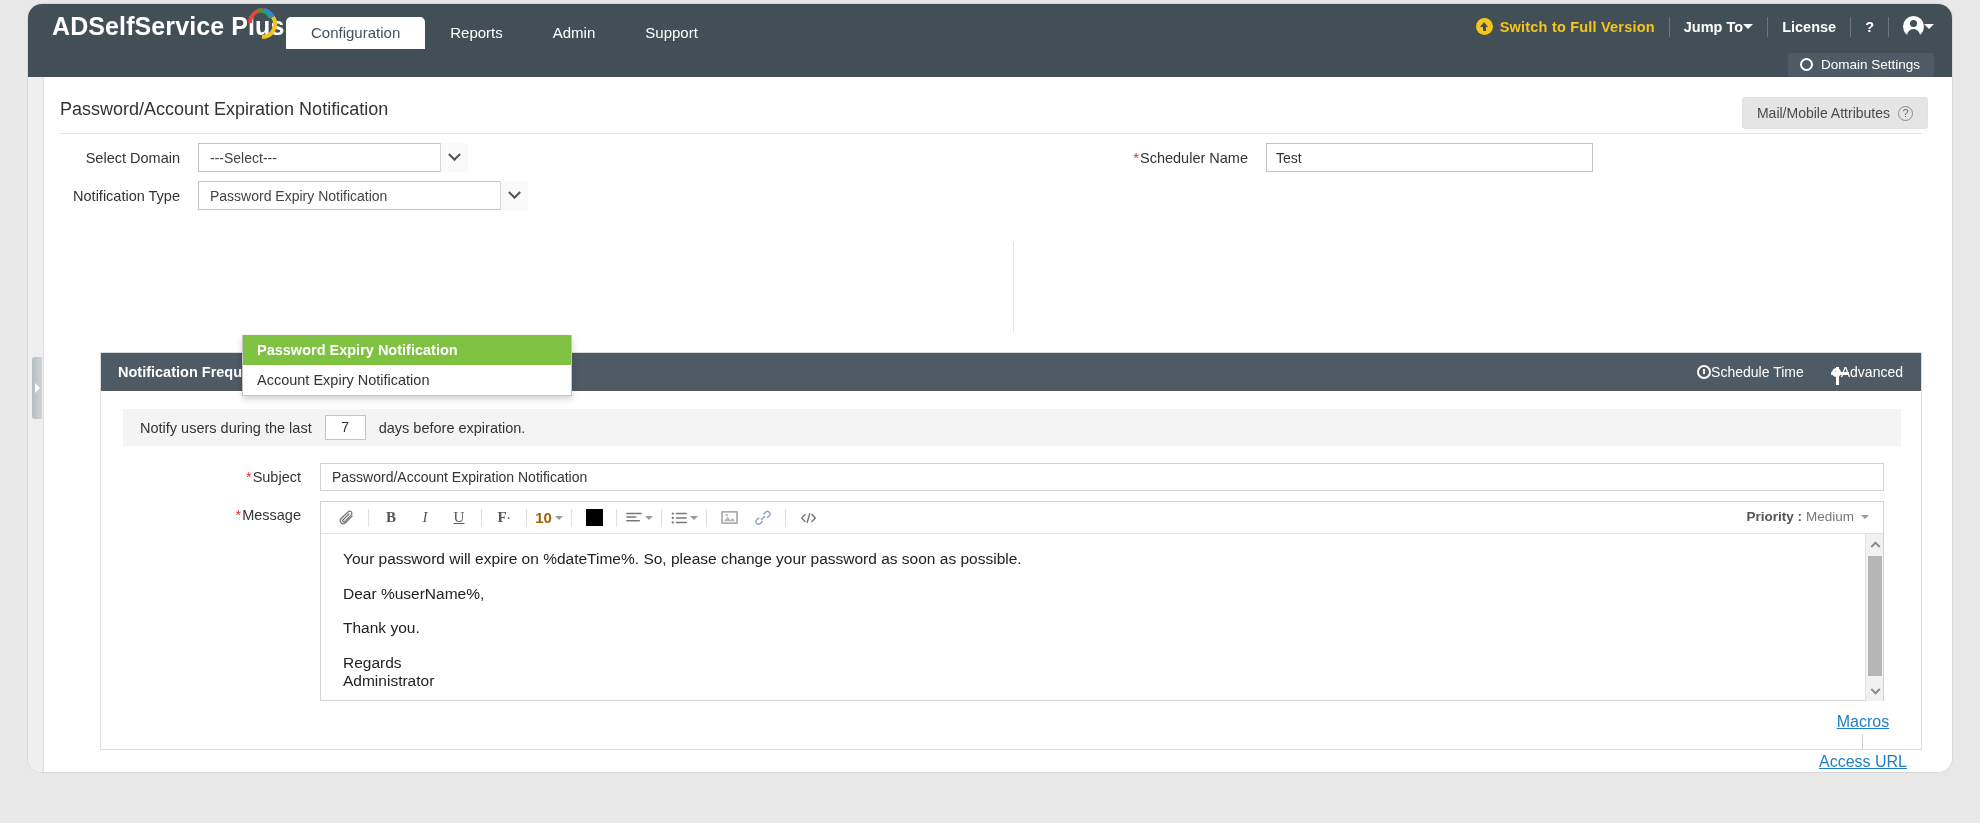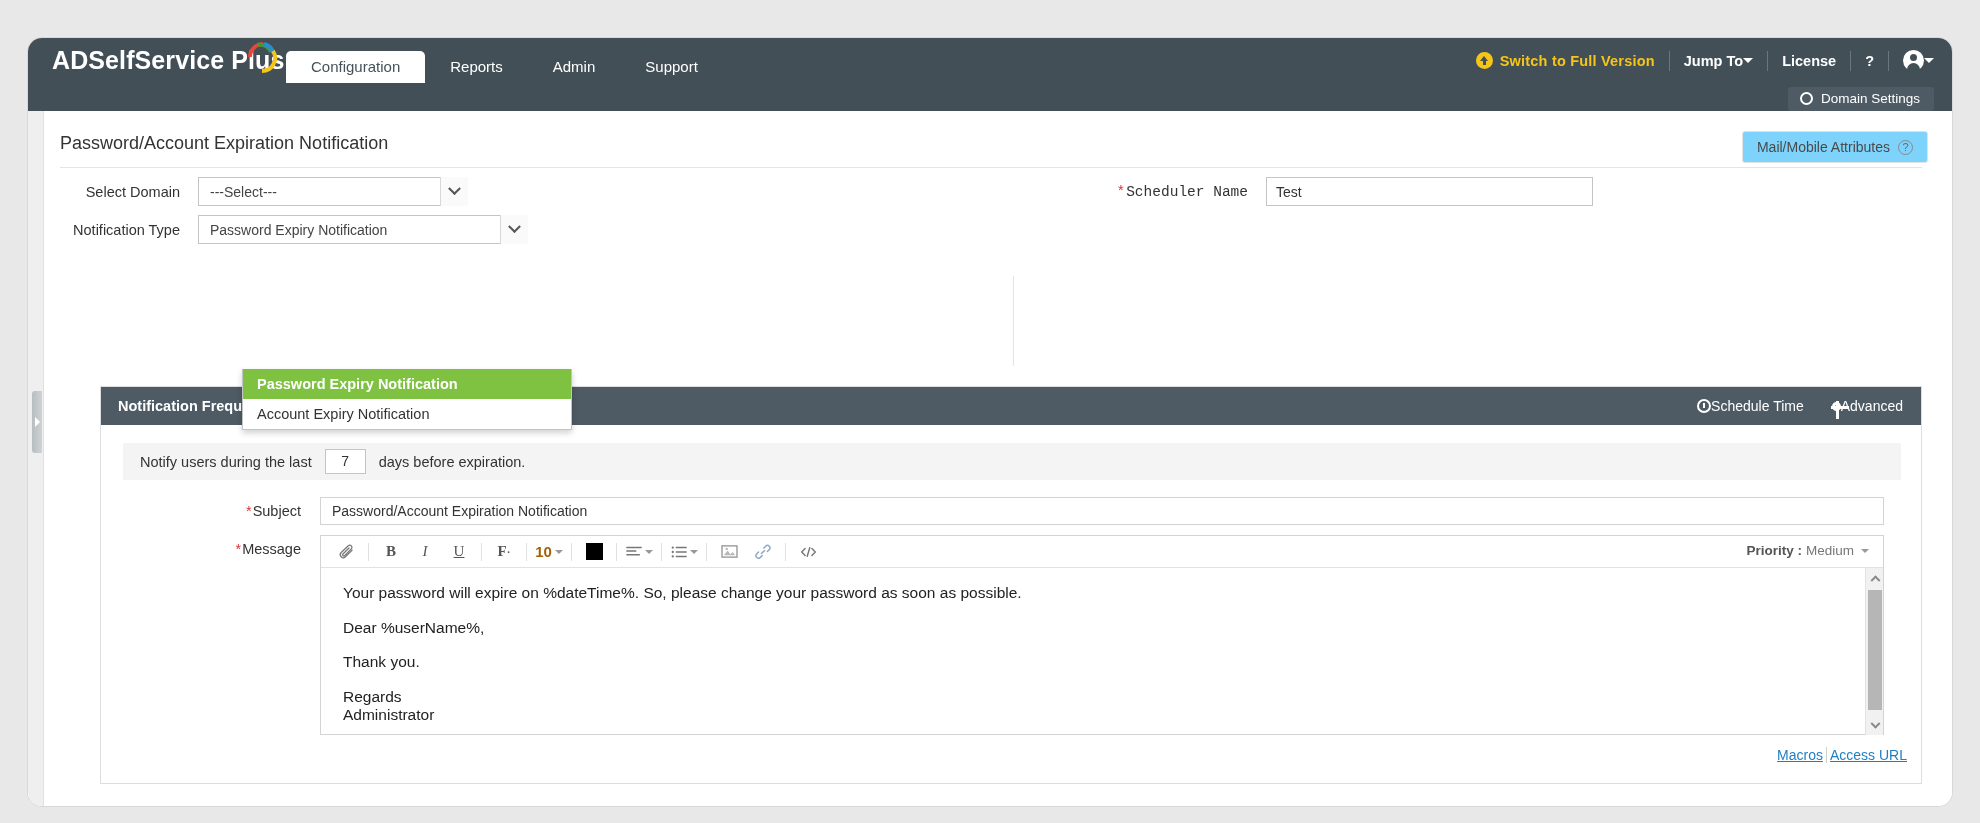--- a/index.html
+++ b/index.html
@@ -5,21 +5,21 @@
   * { box-sizing: border-box; }
   html, body {
     margin: 0; padding: 0;
     width: 1980px; height: 823px;
     background: #e8e8e8;
     font-family: "Liberation Sans", sans-serif;
     overflow: hidden;
   }
   #app-window {
     position: absolute;
-    left: 28px; top: 38px;
+    left: 28px; top: 4px;
     width: 1924px; height: 768px;
     background: #ffffff;
     border-radius: 14px;
     overflow: hidden;
     box-shadow: 0 0 0 1px #d8d8d8;
   }
 
   
   #topbar {
     position: absolute; left: 0; top: 0;
@@ -125,21 +125,21 @@
     border-top: 5px solid transparent; border-bottom: 5px solid transparent;
     border-left: 5px solid #ffffff;
   }
 
   #page-title {
     position: absolute; left: 32px; top: 22px;
     font-size: 18px; color: #333333;
   }
   #mail-attrs {
     position: absolute; right: 24px; top: 20px;
-    background: #7dd3fc; border: 1px solid #e2e2e2;
+    background: #e5e5e5; border: 1px solid #e2e2e2;
     font-size: 14px; color: #4a4a4a;
     padding: 7px 14px; border-radius: 3px;
     display: flex; align-items: center; gap: 8px; cursor: pointer;
   }
   .qmark {
     width: 15px; height: 15px; border-radius: 50%;
     border: 1.3px solid #8a8a8a; color: #6a6a6a;
     font-size: 11px; line-height: 13px; text-align: center;
   }
   #title-rule {
@@ -315,21 +315,22 @@
   .sb-up .sb-chev { transform: rotate(-135deg) translate(-2px,-2px); }
   .sb-dn .sb-chev { transform: rotate(45deg) translate(-2px,-2px); }
   #sb-thumb {
     position: absolute; left: 2px; top: 22px;
     width: 14px; height: 120px; background: #b6b6b6;
   }
 
   #editor-links {
     position: absolute; right: 14px; top: 360px;
     display: flex; align-items: center; gap: 3px;
-    font-size: 14px;
+    font-size: 16px;
+    flex-direction: column;
   }
   #editor-links a { color: #1f7fc4; text-decoration: underline; cursor: pointer; }
   .link-sep { width: 1px; height: 16px; background: #d0d0d0; }
 </style>
 </head>
 <body>
 
 <div id="app-window">
 
   <div id="topbar"></div>
@@ -424,21 +425,21 @@
         </div>
         <div class="sel-arrow">
             <span class="chev"></span>
           </div>
       </div>
     </div>
 
     <div id="vert-divider"></div>
 
     <div class="frow" style="left:1040px; top:66px;">
-      <div class="flabel" style="width:180px;font-family:Liberation Mono, monospace;">
+      <div class="flabel" style="width:180px;">
         <span class="req">*</span><span>Scheduler Name</span>
       </div>
       <div class="txt-box" style="width:327px; margin-left:18px;">
         <span>Test</span>
       </div>
     </div>
 
 
     <div id="panel">
       <div id="panel-head">

